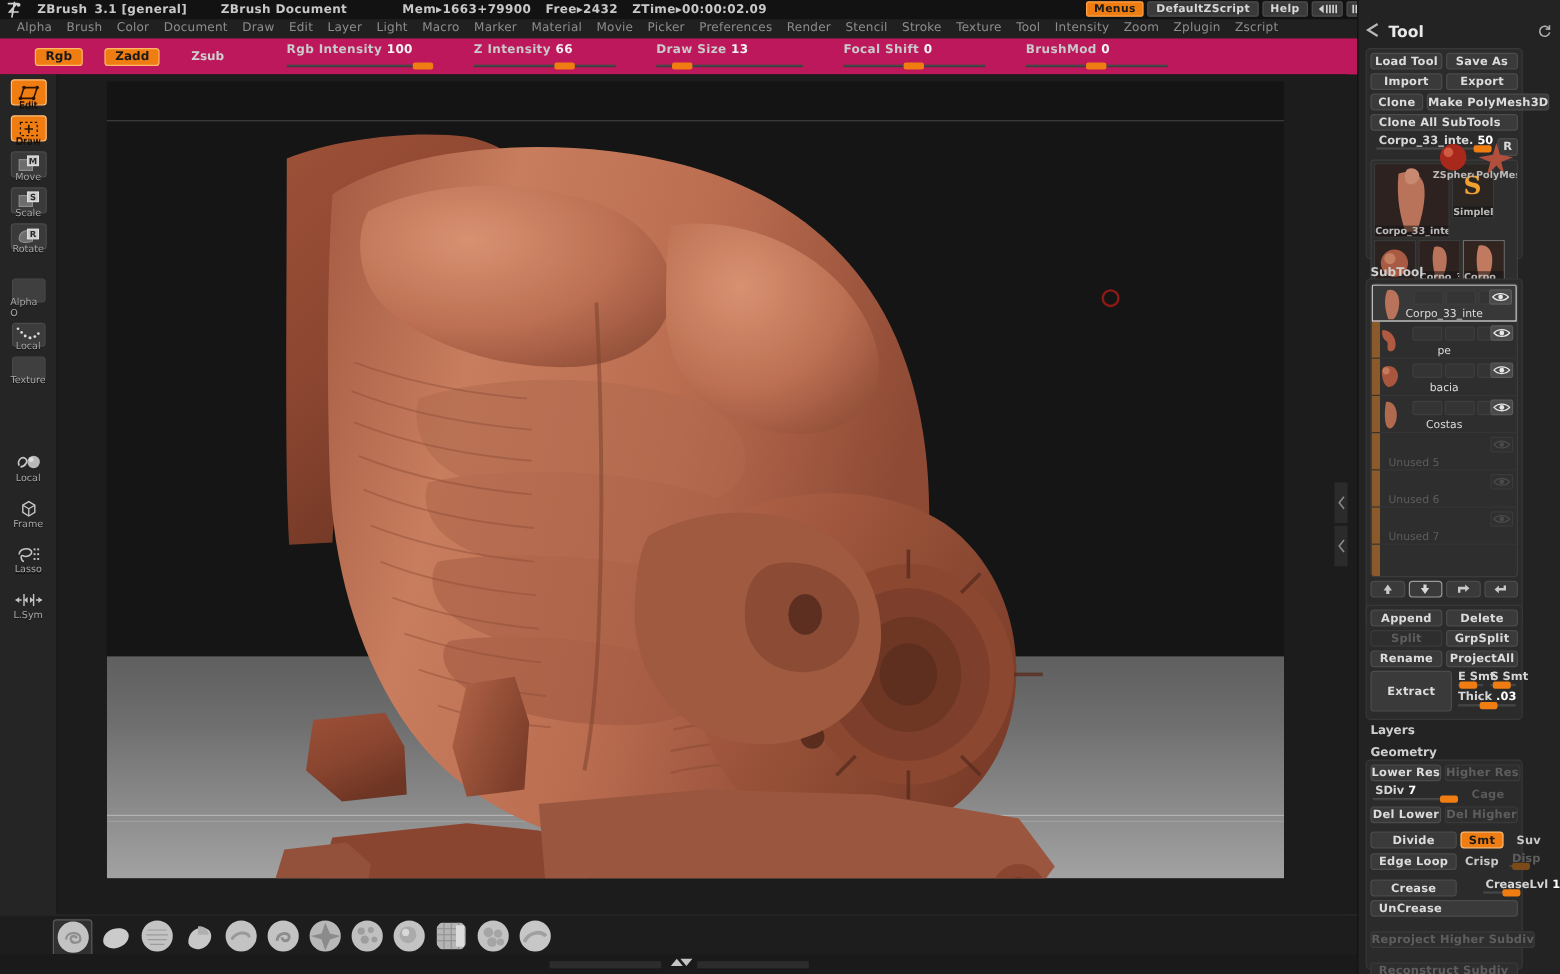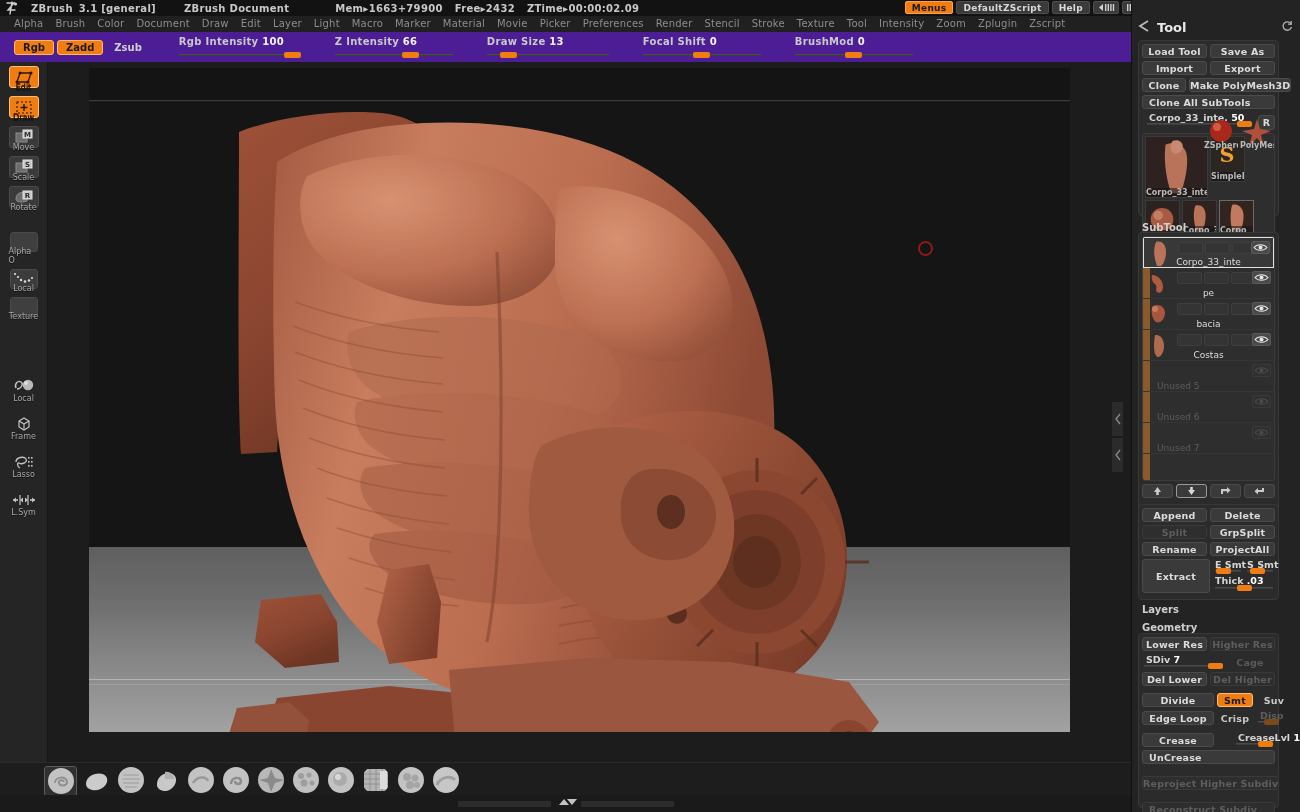--- a/index.html
+++ b/index.html
@@ -42,22 +42,22 @@
     background:#202020;
     display:flex; align-items:center;
     font-size:10px; color:#8d8d8d;
   }
   .menuitem { padding:0 6px; height:14px; line-height:14px; white-space:nowrap; letter-spacing:0.2px;}
   .menuitem:first-child { margin-left:8px; }
 
   
   .toolbar2 {
     position:absolute; left:0; top:32px; width:1189px; height:30px;
-    background:#4c1d95;
-    display:flex; align-items:center;
+    background:#be185d;
+    display:flex; align-items:center;gap:15px;
   }
   .pillbtn {
     height:15px; border-radius:3px; padding:0 8px;
     display:flex; align-items:center; justify-content:center;
     font-size:10px; font-weight:bold; color:#dadada;
     background:#333; border:1px solid #454545;
     margin-right:3px; white-space:nowrap;
   }
   .pillbtn.on { background:#f07d12; color:#1a1a1a; border:1px solid #ffb86a; }
   .slider {
@@ -135,21 +135,21 @@
     background:#232323; border-left:1px solid #111;
   }
   .rp-title {
     position:absolute; left:0; top:16px; width:169px; height:22px;
     display:flex; align-items:center; color:#e8e8e8; font-size:13px; font-weight:bold;
   }
   .rp-title .back { margin-left:5px; margin-right:6px; color:#b9b9b9; }
   .rp-title .refresh { margin-left:auto; margin-right:8px; color:#b0b0b0; font-size:12px; }
 
   .group {
-    position:absolute; left:6px; width:141px;
+    position:absolute; left:6px; width:131px;
     background:#2b2b2b; border:1px solid #383838; border-radius:4px;
   }
   .rbtnrow { display:flex; gap:3px; padding:0 3px 3px 3px; }
   .rbtn {
     flex:1; height:14px; border-radius:3px; background:#3a3a3a;
     border:1px solid #4b4b4b; color:#dcdcdc;
     font-size:9.5px; font-weight:bold; letter-spacing:.2px;
     display:flex; align-items:center; justify-content:center; white-space:nowrap;
   }
   .rbtn.off { color:#5e5e5e; background:#2e2e2e; border-color:#3a3a3a; }

